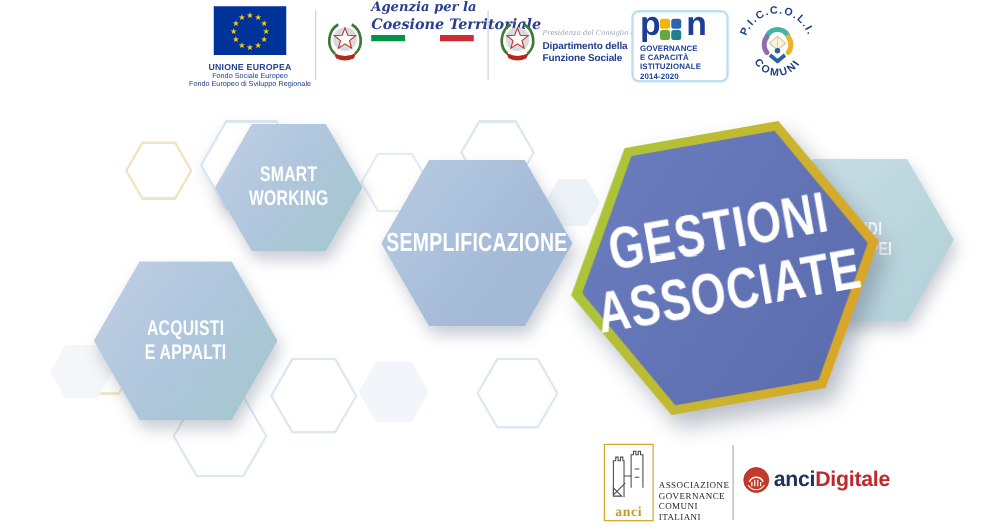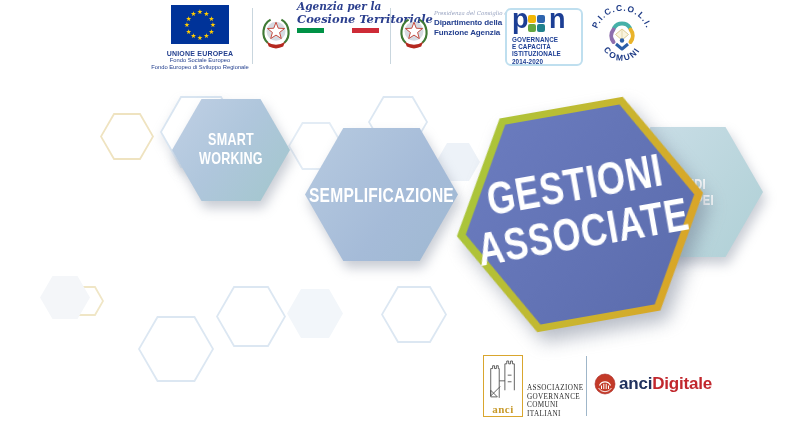--- a/index.html
+++ b/index.html
@@ -117,20 +117,27 @@
     </div>
   </div>
 
   <div class="hexagon" style="left:305px;top:128px;width:153px;height:133px;z-index:2">
     <div class="hx shape grad-sempl"></div>
     <div class="hex-label cond" style="font-size:21px">
       <span>SEMPLIFICAZIONE</span>
     </div>
   </div>
 
+  <div class="hexagon" style="left:75px;top:209px;width:147px;height:127px;z-index:2">
+    <div class="hx shape grad-default"></div>
+    <div class="hex-label cond" style="font-size:17px">
+      <span>ACQUISTI</span>
+      <span>E APPALTI</span>
+    </div>
+  </div>
 
 
   <div class="hexagon" style="left:613px;top:127px;width:150px;height:130px;z-index:1">
     <div class="hx shape grad-fondi"></div>
     <div class="hex-label cond" style="font-size:15px">
       <span>FONDI</span>
       <span>EUROPEI</span>
     </div>
   </div>
 
@@ -196,24 +203,24 @@
     </div>
   </div>
 
   <div class="vsep" style="left:390px;top:8px;height:56px"></div>
 
   <div class="hdr" style="left:396px;top:14px">
     <svg width="36" height="40" viewBox="0 0 40 44">
         <use href="#emblema"></use>
       </svg>
   </div>
-  <div class="hdr" style="left:434px;top:10px">
+  <div class="hdr" style="left:434px;top:24px">
     <div class="dip-script">Presidenza del Consiglio dei Ministri</div>
     <div class="dip-bold" style="margin-top:2px">Dipartimento della</div>
-    <div class="dip-bold">Funzione Agenzia</div>
+    <div class="dip-bold">Funzione Sociale</div>
   </div>
 
   <div class="hdr pon-box">
     <div class="pon-word">
       <span class="pl" style="left:0;top:-3px">p</span>
       <span class="pon-sq">
         <i style="background:var(--pon-sq-tl)"></i>
           <i style="background:var(--pon-sq-tr)"></i>
         <i style="background:var(--pon-sq-bl)"></i>
           <i style="background:var(--pon-sq-br)"></i>

